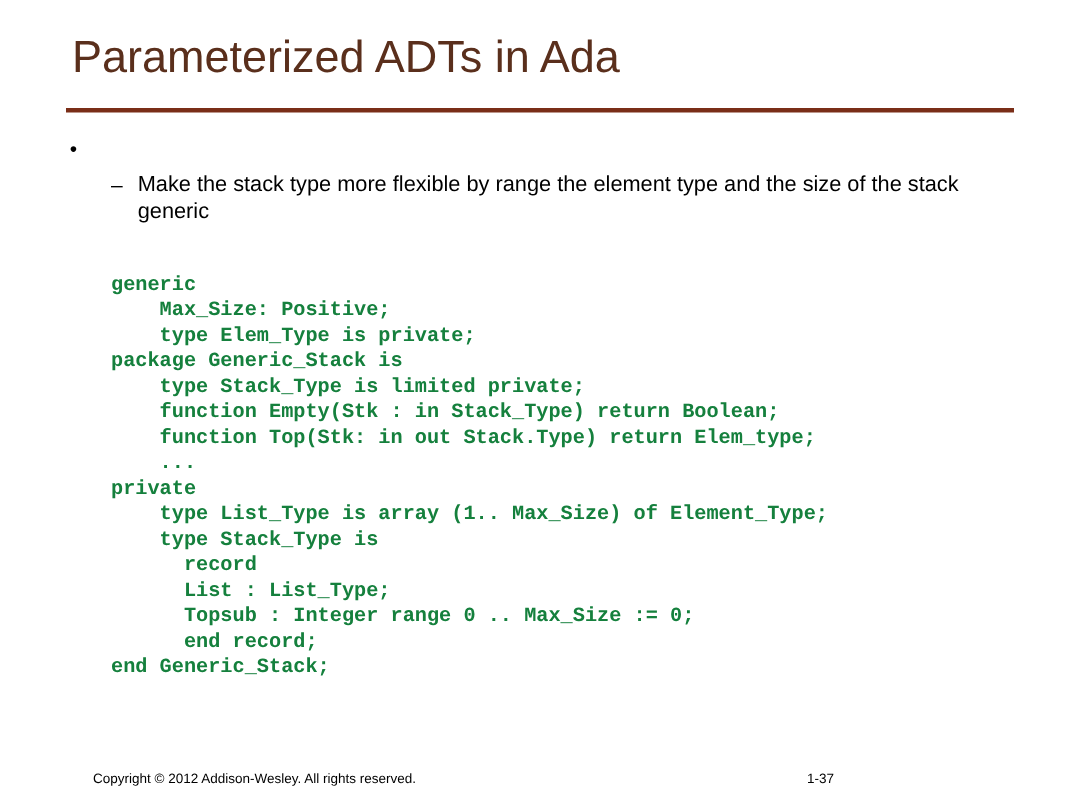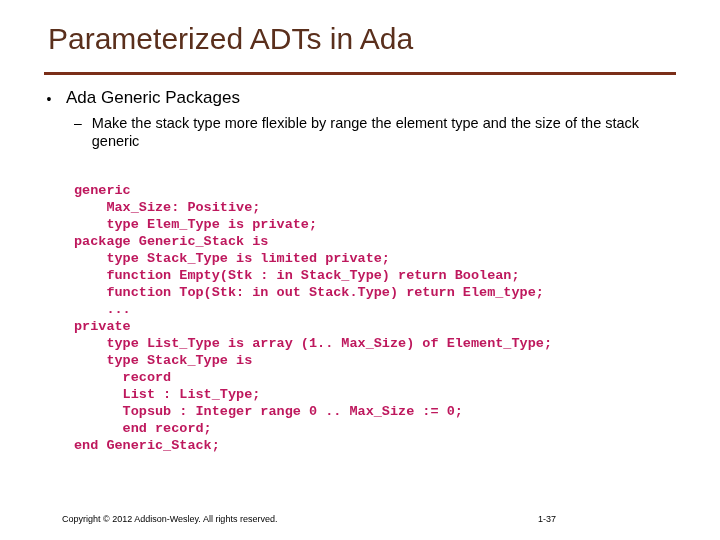--- a/index.html
+++ b/index.html
@@ -76,21 +76,21 @@
     color: #000;
     max-width: 590px;
   }
   .codeblock {
     margin-left: 30px;
     font-family: "Courier New", Courier, monospace;
     font-size: 13.5px;
     line-height: 17px;
     font-weight: bold;
     white-space: pre;
-    color: #be185d;
+    color: #15803d;
     margin-top: 32px;
   }
   .footer-left {
     position: absolute;
     bottom: 16px;
     left: 62px;
     font-size: 9px;
     font-family: Arial, sans-serif;
     color: #000;
     margin-top: 36px;
@@ -111,21 +111,20 @@
 <div class="slide">
 
   <div class="title">Parameterized ADTs in Ada</div>
 
   <div class="rule"></div>
 
   <div class="content">
 
     <div class="bullet1">
       <span class="dot">•</span>
-      <span class="txt">Ada Generic Packages</span>
     </div>
 
     <div class="bullet2">
       <span class="dash">–</span>
       <span class="txt">Make the stack type more flexible by range the element type and the size of the stack generic</span>
     </div>
 
     <div class="codeblock">generic
     Max_Size: Positive;
     type Elem_Type is private;

